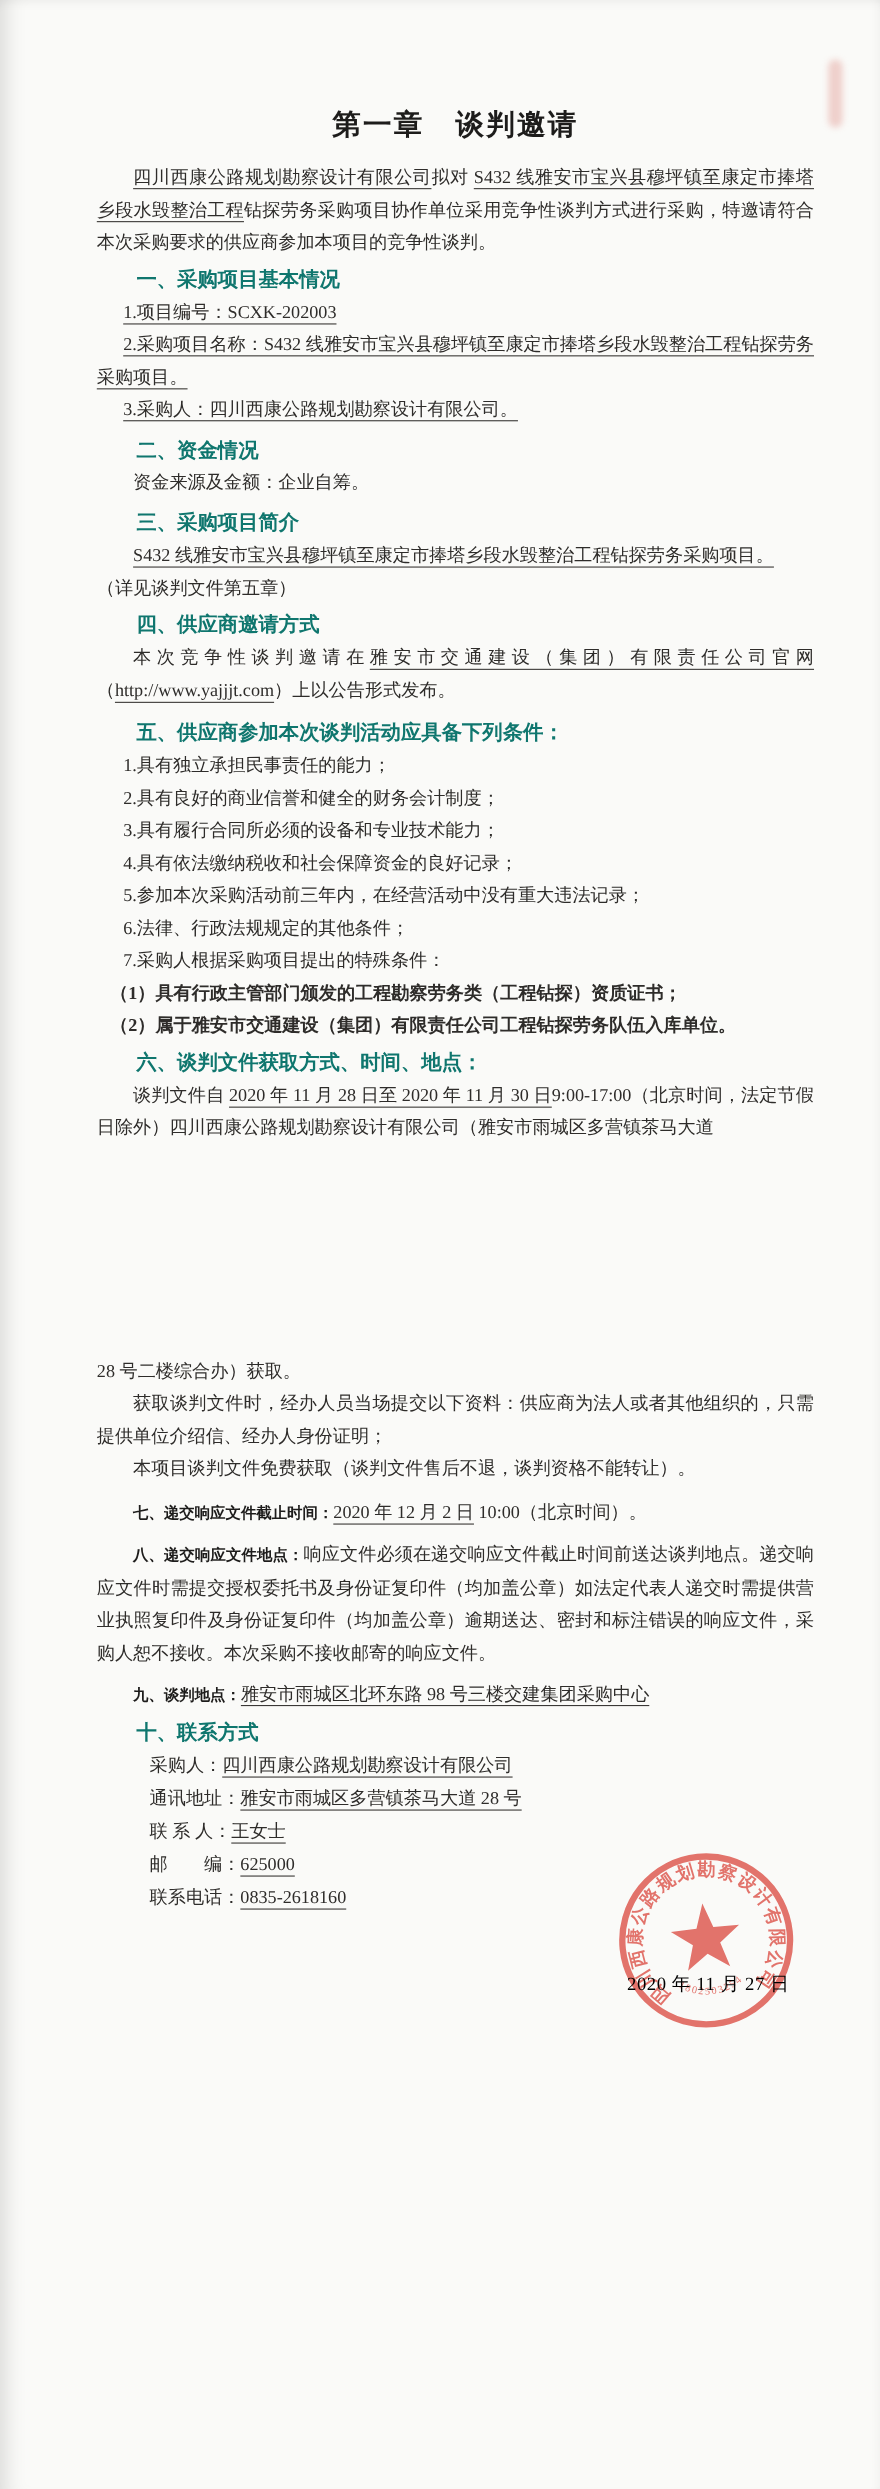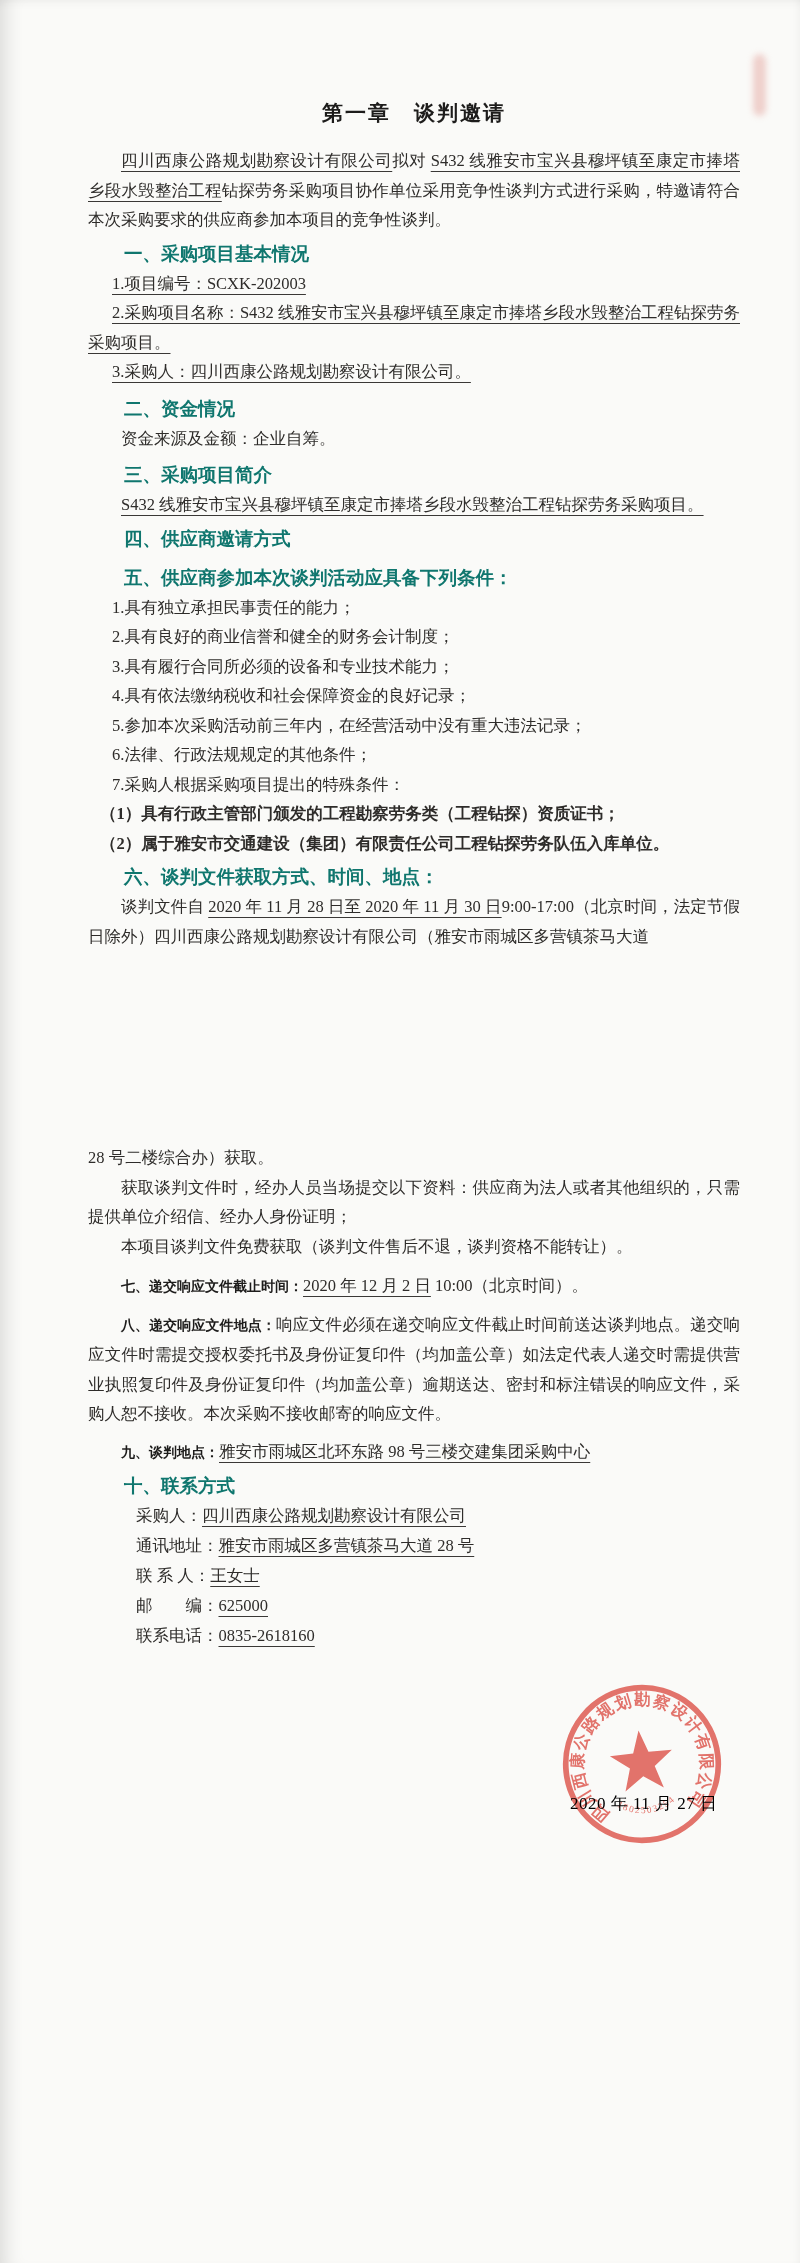--- a/index.html
+++ b/index.html
@@ -19,21 +19,21 @@
     padding:98px 60px 0 88px;
     font-size:16.5px;
     line-height:29.5px;
     text-align:justify;
   }
   .doc-title{
     margin:0 0 18px 0;
     text-align:center;
     font-family:"Liberation Sans","DejaVu Sans",sans-serif;
     font-weight:bold;
-    font-size:21px;
+    font-size:26px;
     line-height:30px;
     letter-spacing:2px;
     color:#1d1c1b;
   }
   p{margin:0;}
   .heading{
     font-family:"Liberation Sans","DejaVu Sans",sans-serif;
     font-weight:bold;
     font-size:18.5px;
     line-height:31px;
@@ -109,22 +109,24 @@
     <p class="heading">一、采购项目基本情况</p>
     <p class="item"><span class="u">1.项目编号：SCXK-202003</span></p>
     <p class="item"><span class="u">2.采购项目名称：S432 线雅安市宝兴县穆坪镇至康定市捧塔乡段水毁整治工程钻探劳务采购项目。</span></p>
     <p class="item"><span class="u">3.采购人：四川西康公路规划勘察设计有限公司。</span></p>
 
     <p class="heading mt6">二、资金情况</p>
     <p class="indent">资金来源及金额：企业自筹。</p>
 
     <p class="heading mt6">三、采购项目简介</p>
     <p class="indent"><span class="u">S432 线雅安市宝兴县穆坪镇至康定市捧塔乡段水毁整治工程钻探劳务采购项目。</span></p>
+    <p>（详见谈判文件第五章）</p>
 
     <p class="heading">四、供应商邀请方式</p>
+    <p class="indent"><span>本次竞争性谈判邀请在</span><span class="u">雅安市交通建设（集团）有限责任公司官网</span><span>（</span><span class="u">http://www.yajjjt.com</span><span>）</span><span>上以公告形式发布。</span></p>
 
     <p class="heading mt8">五、供应商参加本次谈判活动应具备下列条件：</p>
     <p class="item">1.具有独立承担民事责任的能力；</p>
     <p class="item">2.具有良好的商业信誉和健全的财务会计制度；</p>
     <p class="item">3.具有履行合同所必须的设备和专业技术能力；</p>
     <p class="item">4.具有依法缴纳税收和社会保障资金的良好记录；</p>
     <p class="item">5.参加本次采购活动前三年内，在经营活动中没有重大违法记录；</p>
     <p class="item">6.法律、行政法规规定的其他条件；</p>
     <p class="item">7.采购人根据采购项目提出的特殊条件：</p>
     <p class="subitem">（1）具有行政主管部门颁发的工程勘察劳务类（工程钻探）资质证书；</p>

